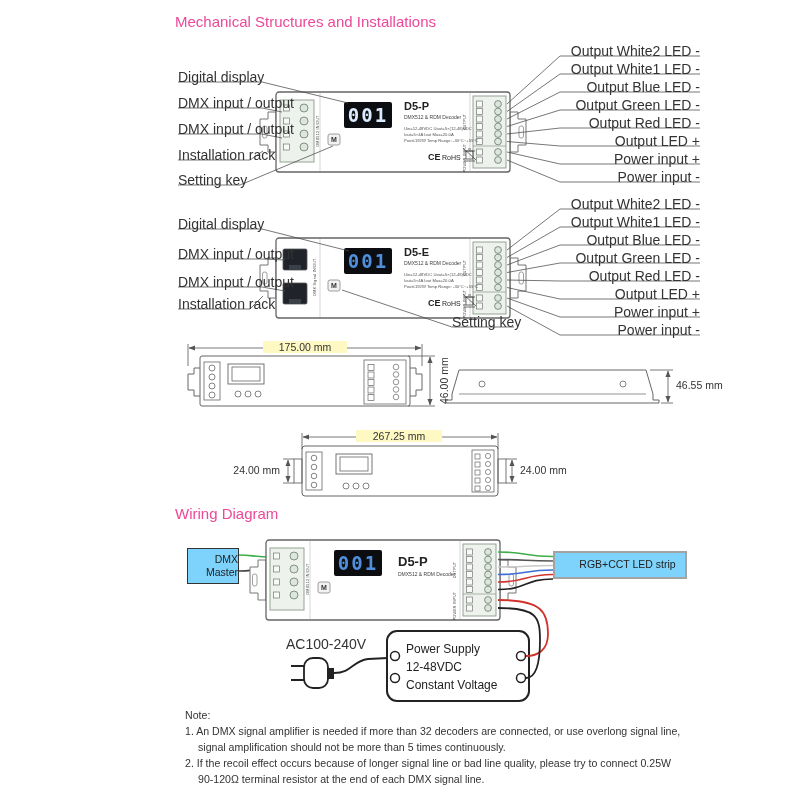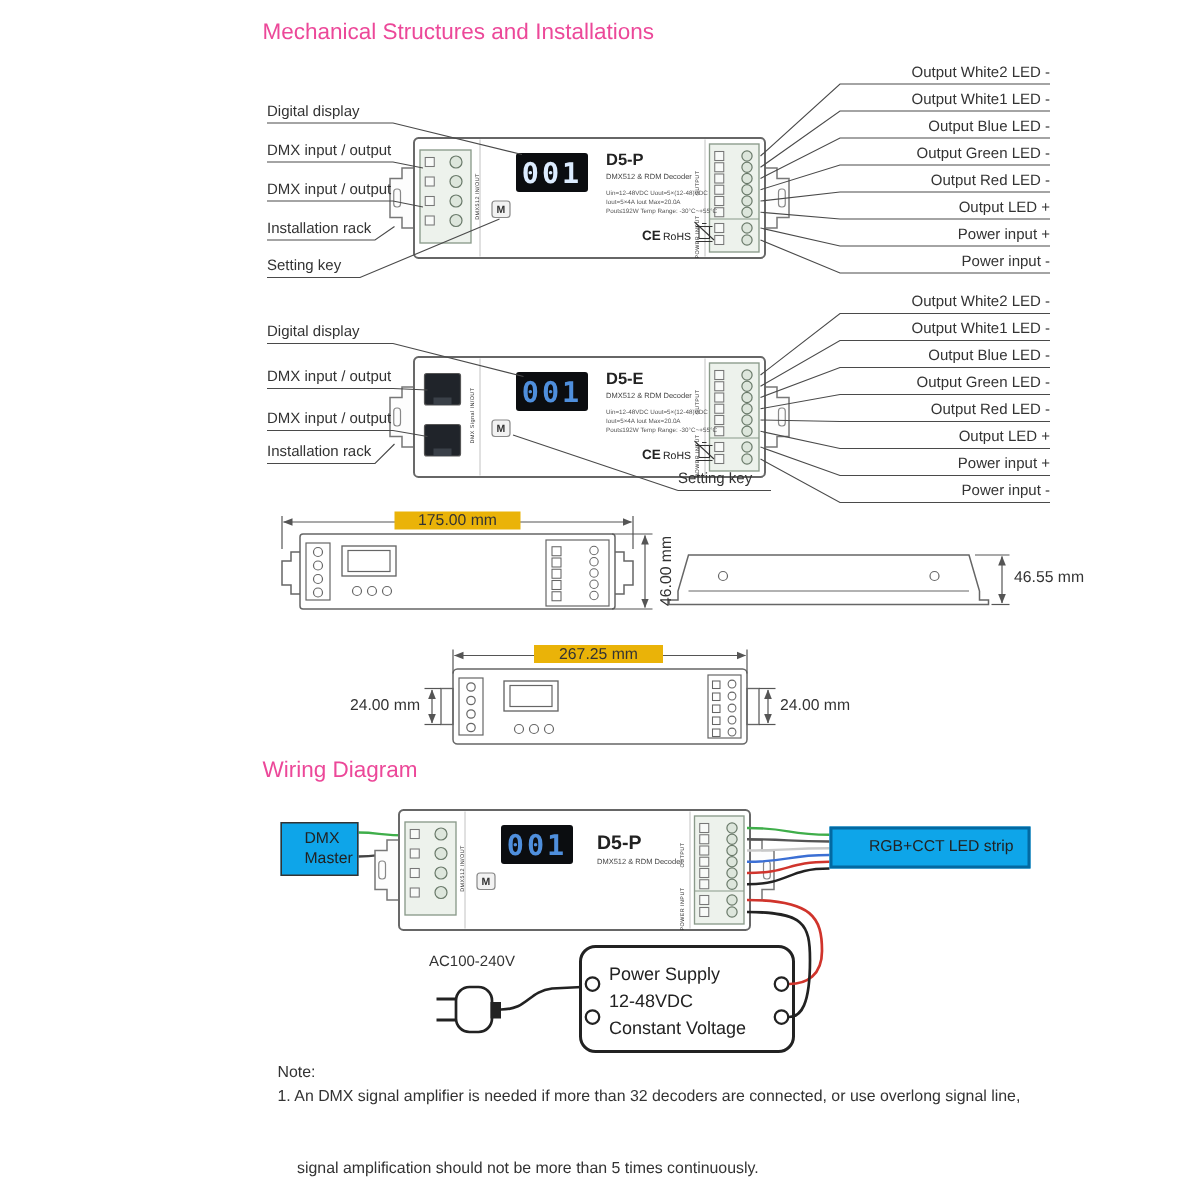--- a/index.html
+++ b/index.html
@@ -1,31 +1,31 @@
 <!DOCTYPE html>
 <html><head>
 <meta charset="utf-8">
 <style>
   html,body{margin:0;padding:0;background:#fff;}
   #page{position:relative;width:800px;height:800px;background:#fff;overflow:hidden;
         font-family:"Liberation Sans",sans-serif;}
   #art{position:absolute;left:0;top:0;z-index:1;}
   .heading{position:absolute;z-index:2;font-size:15px;color:#ec4899;white-space:nowrap;}
-  .lbl{position:absolute;z-index:2;font-size:10px;color:#333;white-space:nowrap;}
+  .lbl{position:absolute;z-index:2;font-size:14px;color:#333;white-space:nowrap;}
   .lbl-r{right:100px;text-align:right;}
   .dim{position:absolute;z-index:2;font-size:10.5px;color:#333;white-space:nowrap;}
-  .dim-c{text-align:center;background:#eab308;}
+  .dim-c{text-align:center;background:#fef9c3;}
   .rot{transform:rotate(-90deg);transform-origin:0 0;}
   .box{position:absolute;z-index:2;box-sizing:border-box;display:flex;align-items:center;
-       justify-content:center;text-align:left;background:#0ea5e9;color:#222;font-size:10.5px;line-height:1.25;padding-left:15px;}
+       justify-content:center;text-align:right;background:#7dd3fc;color:#222;font-size:10.5px;line-height:1.25;padding-left:15px;}
   .dmxbox{border:1.5px solid #333;}
-  .stripbox{border:2px solid #0369a1;font-size:10.5px;}
+  .stripbox{border:2px solid #a3a3a3;font-size:10.5px;}
   .psutext{position:absolute;z-index:2;font-size:12px;line-height:1.5;color:#222;white-space:nowrap;}
   .note{position:absolute;z-index:2;font-size:10.6px;color:#333;line-height:16px;white-space:nowrap;}
-  .note .cont{padding-left:13px;margin-top:32px;}
+  .note .cont{padding-left:13px;}
   
   text{font-family:"Liberation Sans",sans-serif;}
   .digits{font-family:"DejaVu Sans Mono",monospace;font-weight:bold;font-size:19px;letter-spacing:2px;}
   .d-white{fill:#dcecff;}
   .d-blue{fill:#4f8fdd;}
   .model{font-size:11px;font-weight:bold;fill:#222;}
   .sub{font-size:5px;fill:#444;}
   .spec{font-size:4.2px;fill:#555;}
   .ce{font-size:9px;font-weight:bold;fill:#222;}
   .rohs{font-size:7px;fill:#222;}
@@ -370,14 +370,18 @@
     <div>Power Supply</div>
     <div>12-48VDC</div>
     <div>Constant Voltage</div>
   </div>
 
   <div class="note" style="left:185px;top:707px">Note:</div>
   <div class="note" style="left:185px;top:723px">
     <div>1. An DMX signal amplifier is needed if more than 32 decoders are connected, or use overlong signal line,</div>
     <div class="cont">signal amplification should not be more than 5 times continuously.</div>
   </div>
+  <div class="note" style="left:185px;top:755px">
+    <div>2. If the recoil effect occurs because of longer signal line or bad line quality, please try to connect 0.25W</div>
+    <div class="cont">90-120Ω terminal resistor at the end of each DMX signal line.</div>
+  </div>
 
 </div>
 
 </body></html>

